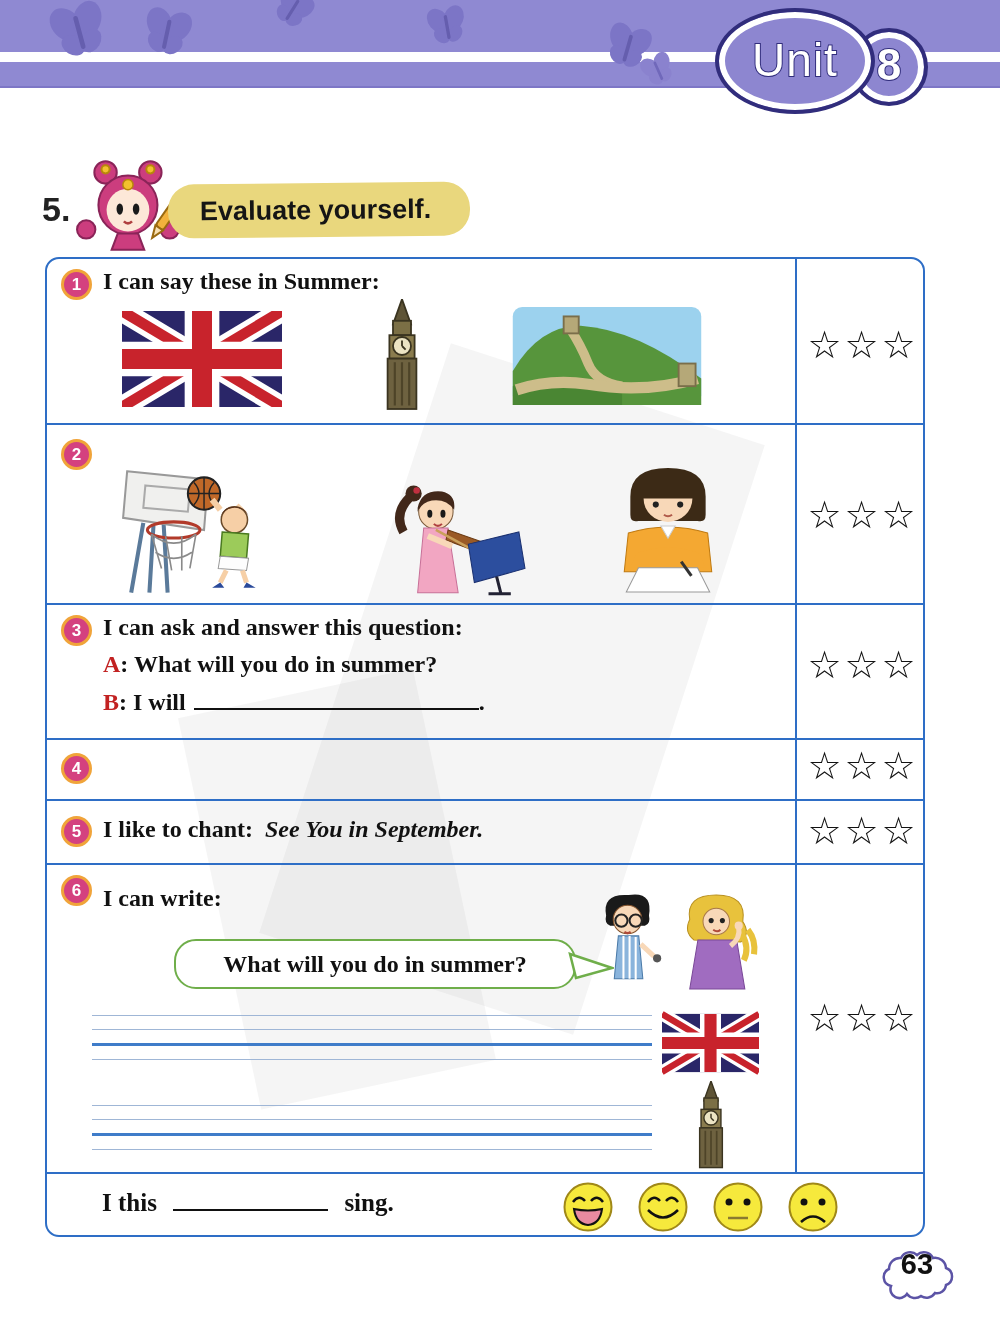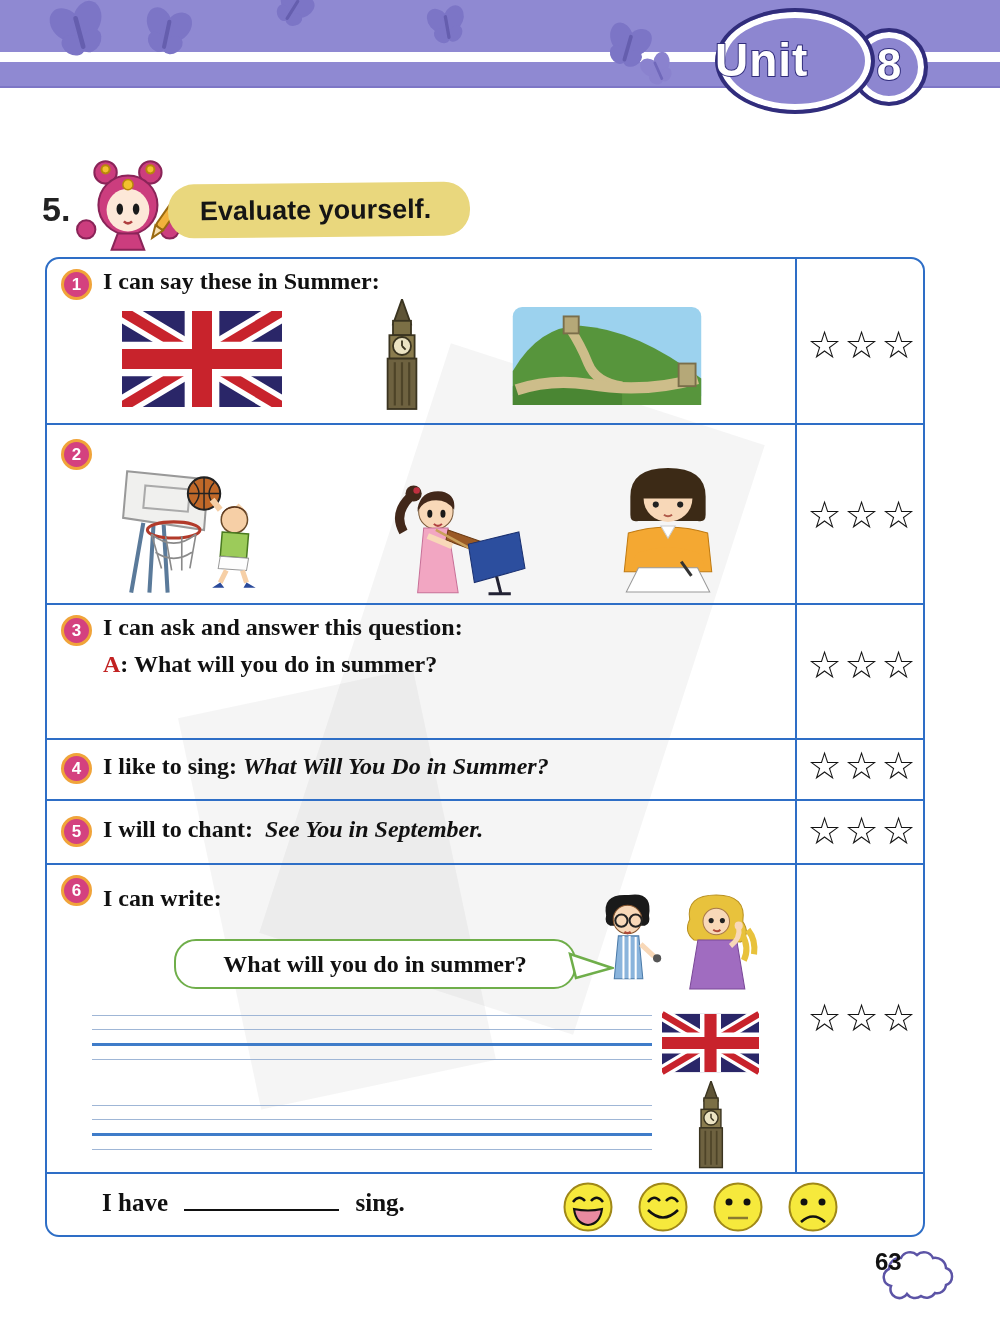--- a/index.html
+++ b/index.html
@@ -18,23 +18,23 @@
   .butterfly { position:absolute; }
   .unit-bubble-wrap { position:absolute; left:705px; top:2px; width:220px; height:122px; }
   .bubble-big, .bubble-small {
     position:absolute; background:#8d86d0; border:4px solid #312d7c; border-radius:50%;
     box-shadow: inset 0 0 0 6px #ffffff;
   }
   .bubble-big { left:10px; top:6px; width:160px; height:106px; z-index:2; }
   .bubble-small { left:145px; top:26px; width:78px; height:78px; z-index:1; }
   .unit-word {
     position:absolute; left:10px; top:6px; width:160px; height:106px; z-index:3;
-    font-family:"Liberation Sans", sans-serif; font-weight:bold; font-size:46px;
+    font-family:"Liberation Sans", sans-serif; font-weight:normal; font-size:46px;
     color:#fff; -webkit-text-stroke:2px #312d7c; paint-order: stroke fill;
-    line-height:104px; letter-spacing:1px;
+    text-align:center; line-height:104px; letter-spacing:1px;
   }
   .unit-num {
     position:absolute; left:145px; top:26px; width:78px; height:78px; z-index:3;
     font-family:"Liberation Sans", sans-serif; font-weight:bold; font-size:44px;
     color:#fff; -webkit-text-stroke:2px #312d7c; paint-order: stroke fill;
     text-align:center; line-height:74px;
   }
   
   .sec-num { position:absolute; left:42px; top:190px; font-family:"Liberation Sans", sans-serif; font-weight:bold; font-size:34px; color:#222; }
   .mascot { position:absolute; left:75px; top:158px; }
@@ -77,22 +77,22 @@
   .wlines { position:absolute; width:560px; left:45px; z-index:2; }
   .wl { width:100%; height:0; border-top:1.5px solid #9fb6d6; }
   .wl + .wl { margin-top:13px; }
   .wl.thick { border-top:3px solid #3f7cc9; }
   
   .foot-text { position:absolute; left:55px; top:930px; font-weight:bold; font-size:25px; z-index:2; white-space:nowrap;}
   .emoji { position:absolute; top:922px; width:52px; height:52px; z-index:2; }
   
   .pagecloud { position:absolute; left:875px; top:1242px; width:84px; height:64px; }
   .pagecloud .num {
-    position:absolute; left:0; top:6px; width:84px; text-align:left;
-    font-family:"Liberation Sans", sans-serif; font-weight:bold; font-size:24px; color:#111;
+    position:absolute; left:0; top:6px; width:84px; text-align:center;
+    font-family:"Liberation Sans", sans-serif; font-weight:bold; font-size:29px; color:#111;
   }
 </style>
 </head>
 <body>
 
 <div class="band">
   <div class="band-stripe"></div>
 
   <svg class="butterfly" style="left:48px;top:0px;transform:rotate(-15deg)" width="62" height="62" viewBox="0 0 40 40">
       <g fill="#7c75c6">
@@ -270,32 +270,32 @@
       <polygon points="28,104 86,104 98,128 16,128" fill="#fff" stroke="#999"></polygon>
       <path d="M70,98 l10,14" stroke="#333" stroke-width="3"></path>
     </svg>
   </div>
   <div class="stars" style="top:234px">☆☆☆</div>
 
   <div class="row" style="top:344px;height:135px">
     <div class="badge" style="left:14px;top:12px">3</div>
     <div class="rowtext" style="left:56px;top:48px"><span class="red">A</span><span>: What will you do in summer?</span></div>
     <div class="rowtext" style="left:56px;top:11px">I can ask and answer this question:</div>
+    <div class="rowtext" style="left:56px;top:86px"><span class="red">B</span><span>: I will</span><span class="blank" style="width:285px;margin-left:8px"></span><span>.</span></div>
   </div>
   <div class="stars" style="top:384px">☆☆☆</div>
 
   <div class="row" style="top:479px;height:61px">
     <div class="badge" style="left:14px;top:15px">4</div>
-    <div class="rowtext" style="left:56px;top:15px"><span>I like to sing:</span>&nbsp;<span class="ital">What Will You Do in Summer?</span></div>
   </div>
   <div class="stars" style="top:485px">☆☆☆</div>
 
   <div class="row" style="top:540px;height:64px">
     <div class="badge" style="left:14px;top:17px">5</div>
-    <div class="rowtext" style="left:56px;top:17px"><span>I will to chant:</span>&nbsp; <span class="ital">See You in September.</span></div>
+    <div class="rowtext" style="left:56px;top:17px"><span>I like to chant:</span>&nbsp; <span class="ital">See You in September.</span></div>
   </div>
   <div class="stars" style="top:550px">☆☆☆</div>
 
   <div class="row" style="top:604px;height:309px">
     <div class="badge" style="left:14px;top:12px">6</div>
     <div class="rowtext" style="left:56px;top:22px">I can write:</div>
 
     <svg class="imgbox" style="left:540px;top:28px" width="180" height="102" viewBox="0 0 175 100">
       <path d="M18,24 Q14,2 40,4 Q64,0 60,24 Q62,32 56,34 L22,34 Q16,32 18,24 Z" fill="#1a1a1a"></path>
       <circle cx="39" cy="28" r="14" fill="#f8d8b8" stroke="#86552e" stroke-width="1"></circle>
@@ -350,21 +350,21 @@
       <rect x="8" y="20" width="14" height="13" fill="#8a7c4e" stroke="#3a3420"></rect>
       <circle cx="15" cy="26" r="5" fill="#ece4c4" stroke="#3a3420"></circle>
       <path d="M15,26 v-3 M15,26 l2,2" stroke="#3a3420" stroke-width="1"></path>
       <rect x="7" y="33" width="16" height="28" fill="#6e6240" stroke="#3a3420"></rect>
       <path d="M11,35 v24 M15,35 v24 M19,35 v24" stroke="#4e4428" stroke-width="1.2"></path>
     </svg>
   </div>
   <div class="stars" style="top:737px">☆☆☆</div>
 
   <div class="foot-text">
-    <span>I have</span>
+    <span>I this</span>
     <span class="blank" style="width:155px;margin:0 10px"></span>
     <span>sing.</span>
   </div>
   <svg class="emoji" style="left:515px" viewBox="0 0 52 52">
     <circle cx="26" cy="26" r="23.5" fill="#f6e93c" stroke="#a08818" stroke-width="2"></circle>
     <path d="M11,21 Q17,13 23,20 M29,20 Q35,13 41,21" stroke="#111" stroke-width="2.5" fill="none"></path>
     <path d="M12,28 Q26,31 40,28 Q38,43 26,44 Q14,43 12,28 Z" fill="#e88aa0" stroke="#111" stroke-width="2"></path>
   </svg>
   <svg class="emoji" style="left:590px" viewBox="0 0 52 52">
     <circle cx="26" cy="26" r="23.5" fill="#f6e93c" stroke="#a08818" stroke-width="2"></circle>

